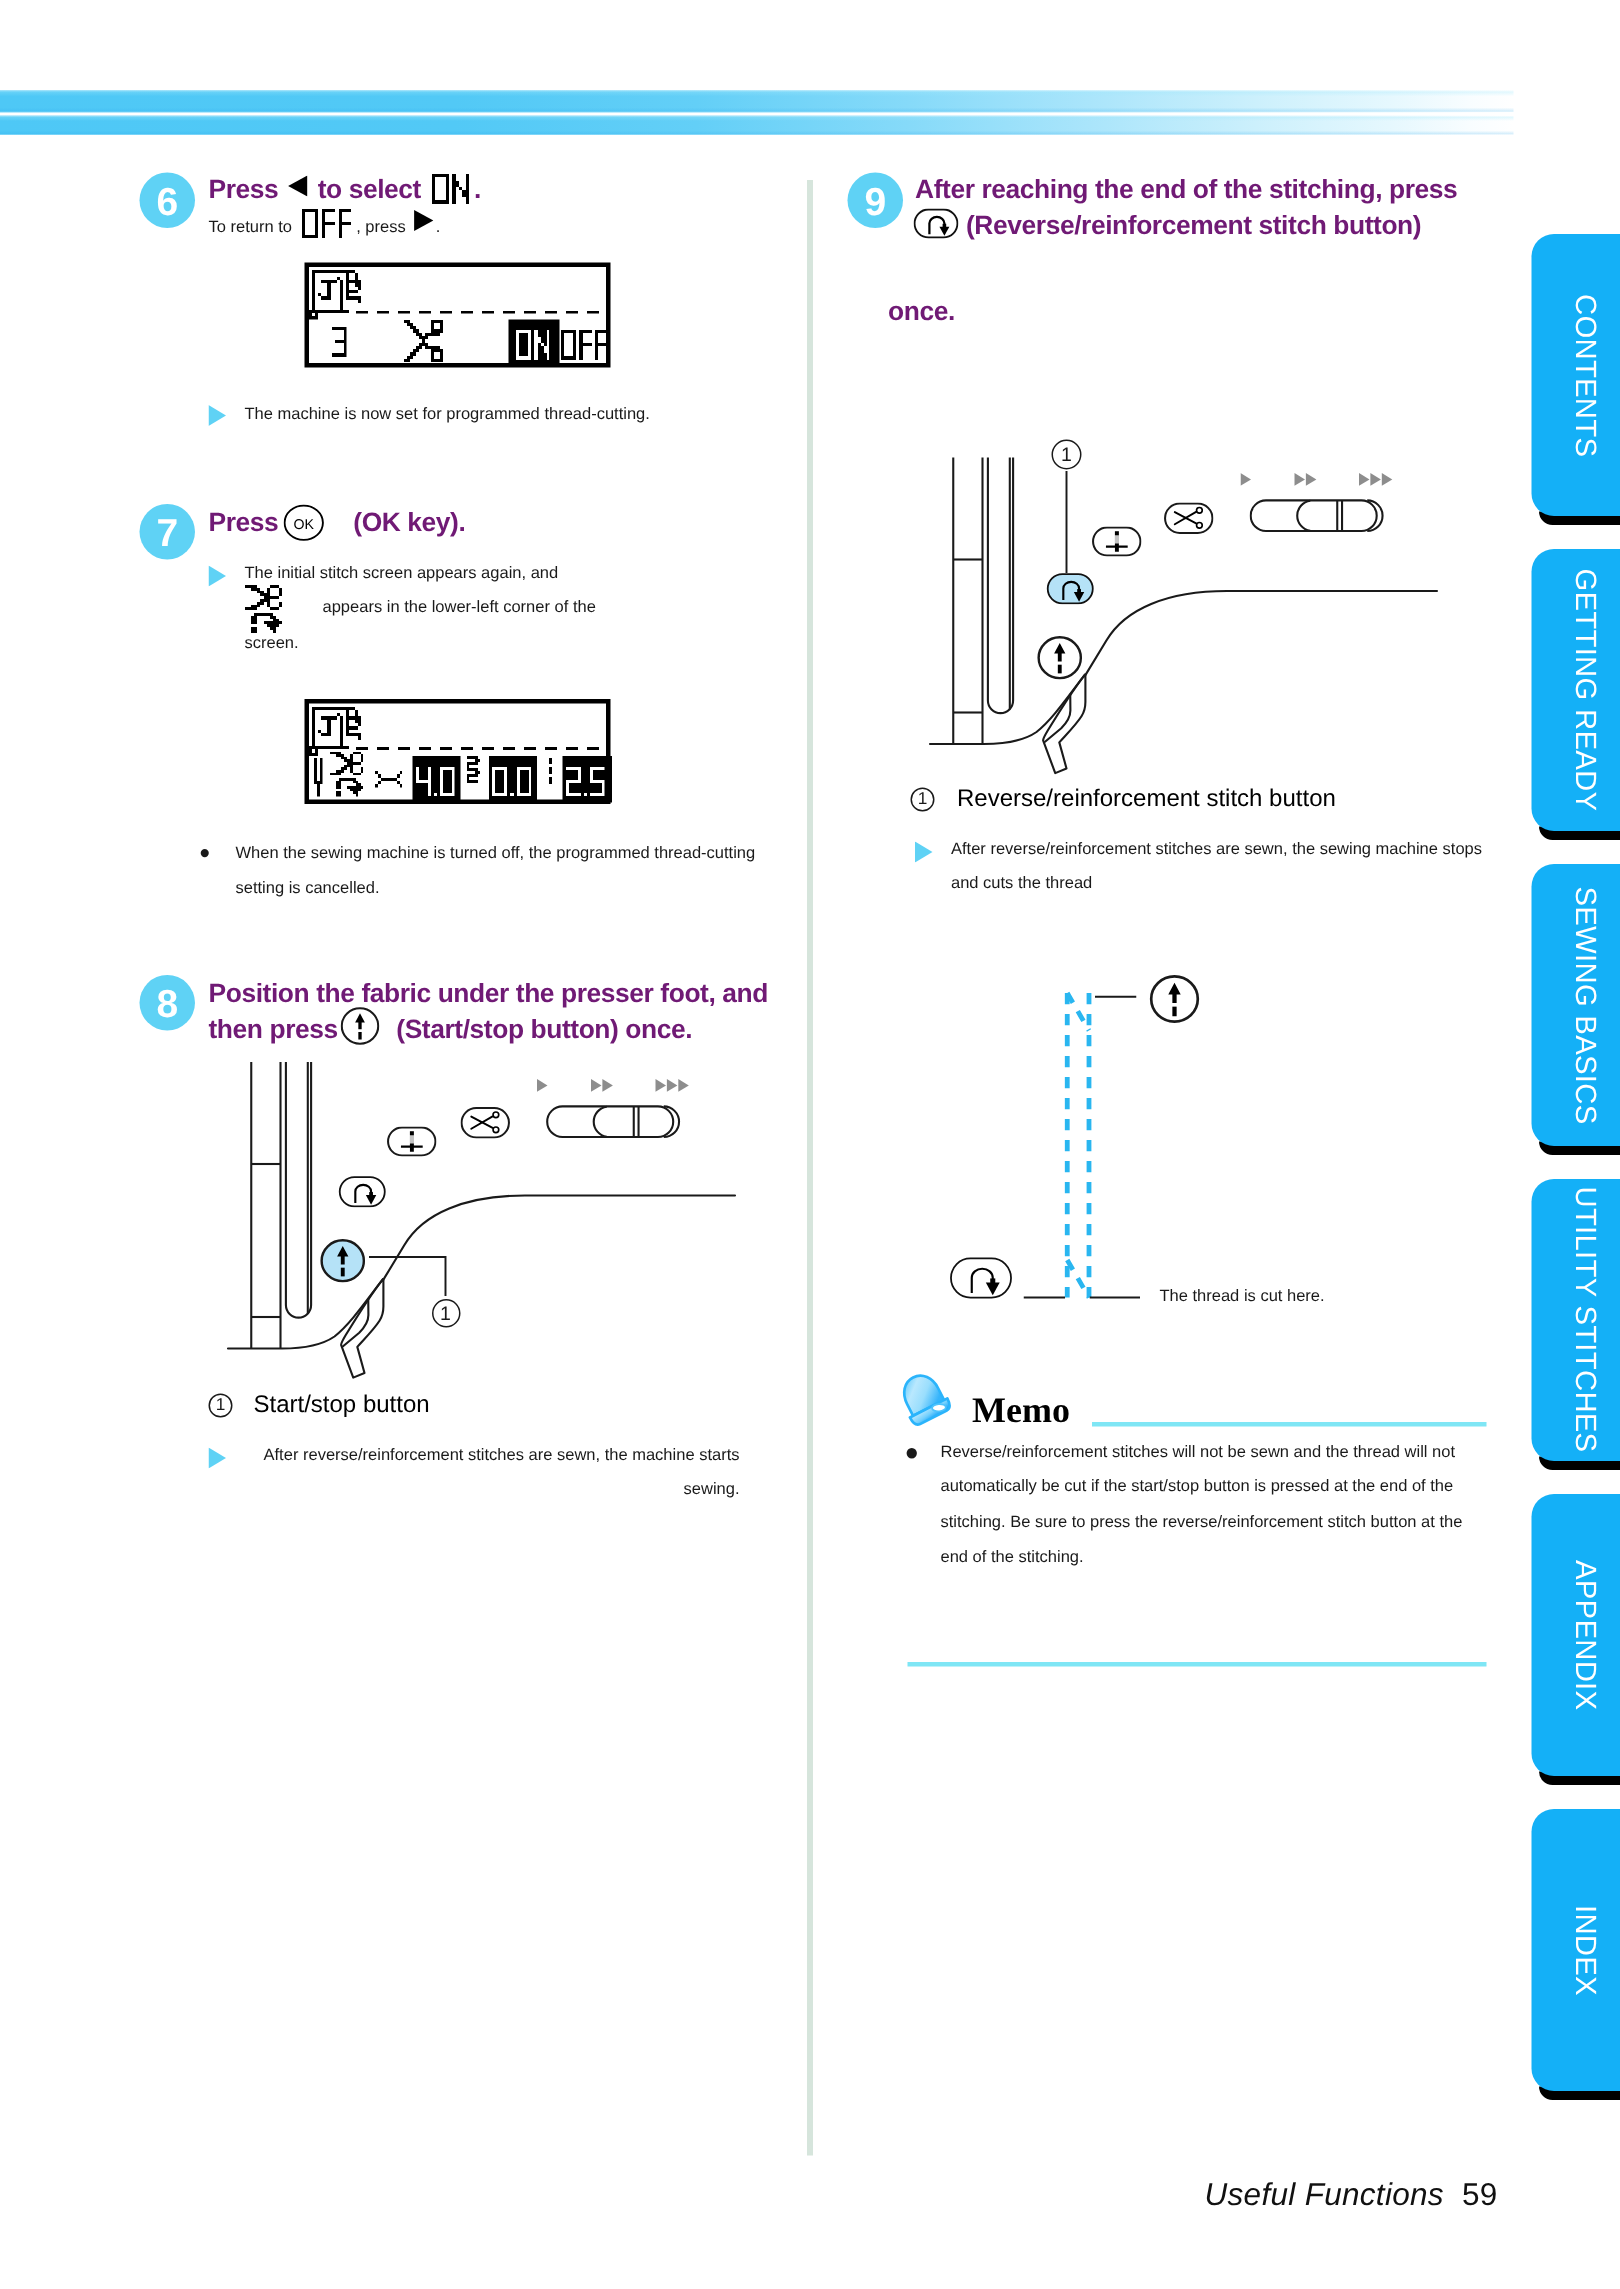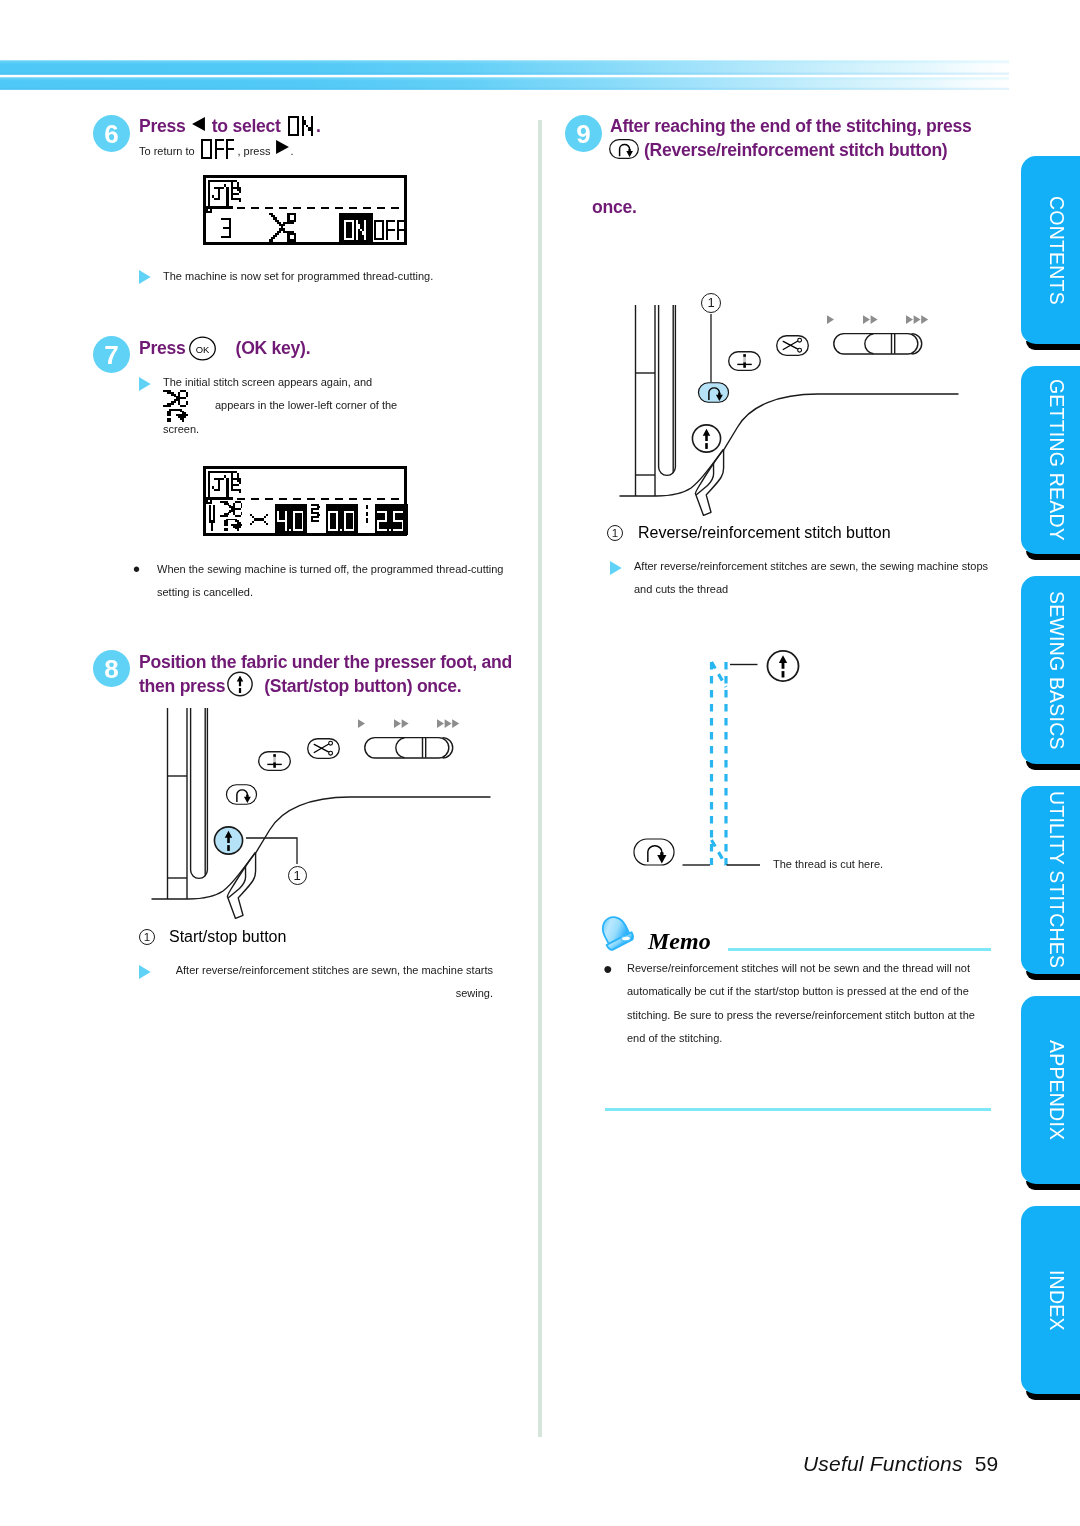--- a/index.html
+++ b/index.html
@@ -31,21 +31,21 @@
   .tabshadow{position:absolute;left:1026px;width:54px;height:9px;background:#000;
        border-bottom-left-radius:11px;}
   .tab span{position:absolute;left:0;top:0;width:100%;height:100%;
        display:flex;align-items:center;justify-content:center;
        writing-mode:vertical-rl;white-space:nowrap;color:#fff;font-size:19.5px;
        letter-spacing:0.2px;padding-left:11px;box-sizing:border-box;}
 
   .lcdbox{position:absolute;border:3px solid #000;background:#fff;box-sizing:border-box;}
   .memorule{position:absolute;height:3px;background:#7fe6f5;}
   .memotitle{position:absolute;font-weight:bold;font-size:24px;color:#000;
-             font-family:"Liberation Serif",serif;font-style:italic;}
+             font-family:"Liberation Serif",serif;}
   .cap{position:absolute;font-size:16px;color:#000000;}
   .marker{position:absolute;width:16px;height:16px;border:1.2px solid #1a1a1a;border-radius:50%;
           font-size:11px;text-align:center;line-height:15px;color:#1a1a1a;box-sizing:border-box;}
 </style>
 </head>
 <body>
 
 <div class="page">
 <div class="hdr hdr-top" style="background:linear-gradient(to right,#4ec8f6 0%,#52c9f6 30%,#63cff7 46%,#86daf9 60%,#aae5fb 72%,#ccf0fc 83%,#e6f8fe 92%,#f8fdff 97%,#ffffff 100%);">
       <div class="hdrv" style="background:linear-gradient(to bottom, rgba(255,255,255,0.55) 0%, rgba(160,232,252,0.30) 9%, rgba(255,255,255,0) 28%, rgba(255,255,255,0) 78%, rgba(40,165,235,0.20) 94%, rgba(255,255,255,0.45) 100%);"></div>

